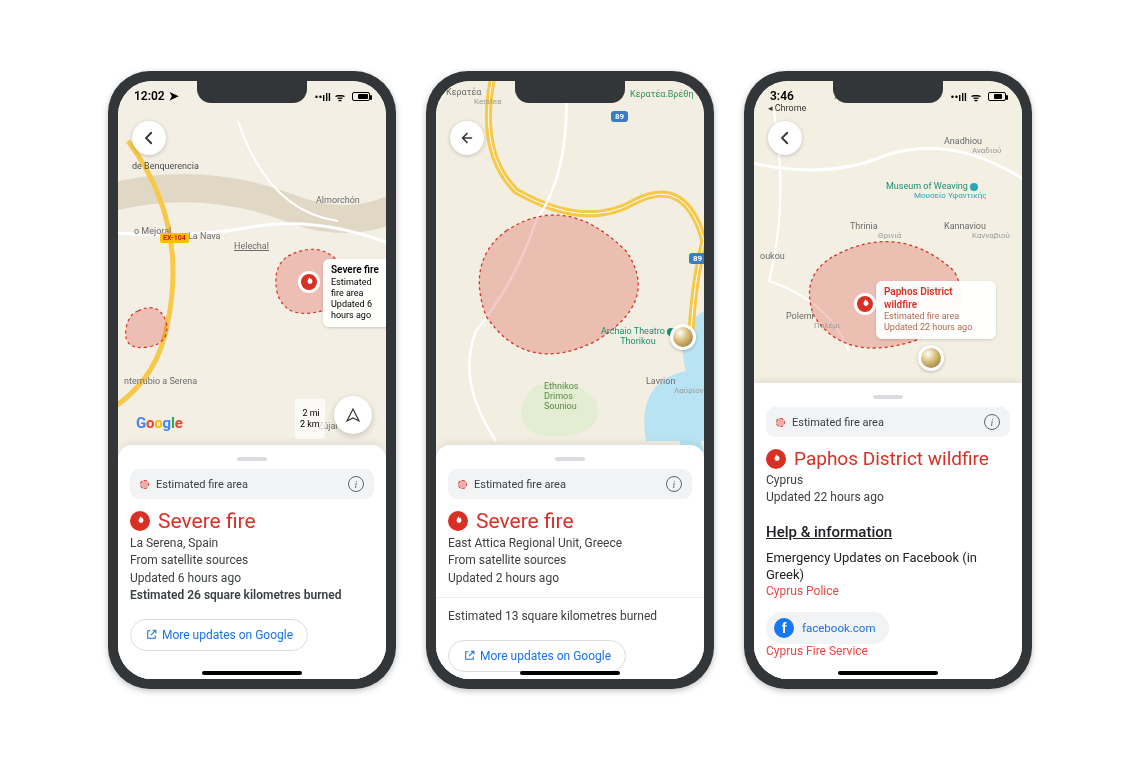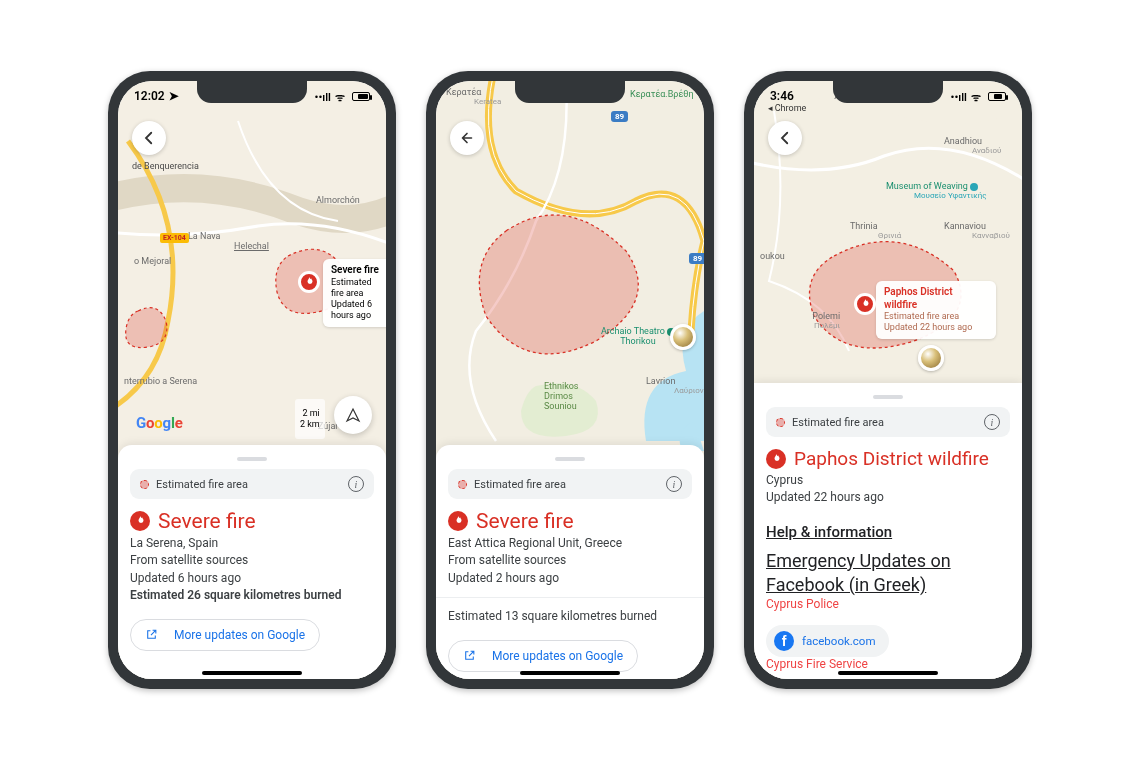--- a/index.html
+++ b/index.html
@@ -86,21 +86,21 @@
   .fire-ico {
     width:20px; height:20px; border-radius:50%; background:#d93025;
     display:flex; align-items:center; justify-content:center; flex-shrink:0;
   }
   .fire-ico svg { width:12px; height:12px; fill:#fff; }
   .title { color:#d93025; font-size:21px; font-weight:400; }
   .meta { font-size:12px; color:#3c4043; line-height:1.45; }
   .meta .bold { font-weight:600; }
 
   .link-btn {
-    display:inline-flex; align-items:center; gap:16px;
+    display:inline-flex; align-items:center; gap:4px;
     border:1px solid #dadce0; border-radius:20px; padding:8px 14px;
     font-size:12px; color:#1a73e8; margin-top:14px; background:#fff;
   }
   .ext-ico { width:13px; height:13px; }
 
   .fb-chip {
     display:inline-flex; align-items:center; gap:8px;
     background:#f1f3f4; border-radius:18px; padding:6px 14px 6px 8px;
     font-size:11.5px; color:#1a73e8; margin-top:8px;
   }
@@ -115,21 +115,21 @@
   .poi .dot { display:inline-block; width:8px; height:8px; border-radius:50%; background:#1a8f6f; margin-left:2px; vertical-align:middle;}
   .shield { position:absolute; background:#3b7cc4; color:#fff; font-size:8px; font-weight:700; padding:1px 4px; border-radius:3px; z-index:16;}
   .badge-es { position:absolute; background:#fbbc05; color:#c5221f; font-size:7px; font-weight:700; padding:1px 3px; border-radius:2px; z-index:16; }
   .photo-pin {
     position:absolute; width:26px; height:26px; border-radius:50%;
     background:radial-gradient(circle at 35% 30%, #fff, #d9c07a 40%, #8a6a2d);
     border:3px solid #fff; box-shadow:0 1px 3px rgba(0,0,0,0.25); z-index:20;
   }
 
   .hhead { font-size:15px; font-weight:500; color:#202124; margin:4px 0 8px 0;text-decoration:underline; }
-  .hitem { font-size:18px; color:#202124; line-height:1.35;text-decoration:underline; }
+  .hitem { font-size:13px; color:#202124; line-height:1.35; }
   .hsub  { font-size:12px; color:#ef4444; margin-bottom:6px; }
 </style>
 </head>
 <body>
 
 <div class="stage">
 
 <div class="phone">
   <div class="screen">
     <div class="notch"></div>
@@ -153,21 +153,21 @@
       <path d="M10 60 Q70 140 50 240 Q40 300 -10 330" stroke="#f7c94a" stroke-width="5" fill="none"></path>
       <path d="M-20 150 Q60 160 140 145 Q210 135 290 170" stroke="#fff" stroke-width="3" fill="none"></path>
       <path d="M120 40 Q150 130 220 140" stroke="#fff" stroke-width="2" fill="none"></path>
 
       <path d="M170 175 q35 -18 55 12 q15 30 -18 42 q-40 12 -48 -18 q-5 -25 11 -36 z" fill="rgba(217,48,37,0.25)" stroke="#d93025" stroke-dasharray="3 3" stroke-width="1.2"></path>
       <path d="M20 230 q20 -10 28 10 q5 22 -18 26 q-25 4 -22 -18 q2 -14 12 -18 z" fill="rgba(217,48,37,0.25)" stroke="#d93025" stroke-dasharray="3 3" stroke-width="1.2"></path>
     </svg>
 
     <div class="town" style="top:80px; left:14px; color:#4a4a4a;">de Benquerencia</div>
     <span class="badge-es" style="top:152px; left:42px;">EX-104</span>
-    <div class="town" style="top:145px; left:16px;margin-top:30px;">o Mejoral</div>
+    <div class="town" style="top:145px; left:16px;">o Mejoral</div>
     <div class="town" style="top:114px; left:198px;">Almorchón</div>
     <div class="town" style="top:160px; left:116px;text-decoration:underline;">Helechal</div>
     <div class="town" style="top:150px; left:70px;">La Nava</div>
     <div class="town" style="top:295px; left:6px;">nterrubio
 a Serena</div>
     <div class="town" style="top:340px; left:200px;">Zújar</div>
 
     <div class="back-btn">
       <svg viewBox="0 0 24 24" width="18" height="18">
             <path d="M15 5l-7 7 7 7" stroke="#333" stroke-width="2.4" fill="none" stroke-linecap="round"></path>
@@ -344,21 +344,21 @@
     <div class="poi" style="top:100px; left:132px;">
       <span>Museum of Weaving</span><span class="dot" style="background:#2aa6b7"></span>
       <span class="townsub" style="color:#2aa6b7">Μουσείο Υφαντικής</span>
     </div>
     <div class="town" style="top:140px; left:96px;">
       <span>Thrinia</span><span class="townsub">Θρινιά</span>
     </div>
     <div class="town" style="top:140px; left:190px;">
       <span>Kannaviou</span><span class="townsub">Κανναβιού</span>
     </div>
-    <div class="town" style="top:230px; left:32px;text-align:right;">
+    <div class="town" style="top:230px; left:32px;">
       <span>Polemi</span><span class="townsub">Πολέμι</span>
     </div>
     <div class="town" style="top:170px; left:6px;">oukou</div>
 
     <div class="fire-pin" style="top:212px; left:100px;">
       <svg viewBox="0 0 24 24">
             <path d="M12 2c1 4-3 5-3 9a5 5 0 0010 0c0-3-2-3-2-6-2 2-3 0-5-3z"></path>
           </svg>
     </div>
     <div class="pin-callout" style="top:200px; left:122px; width:120px;">

